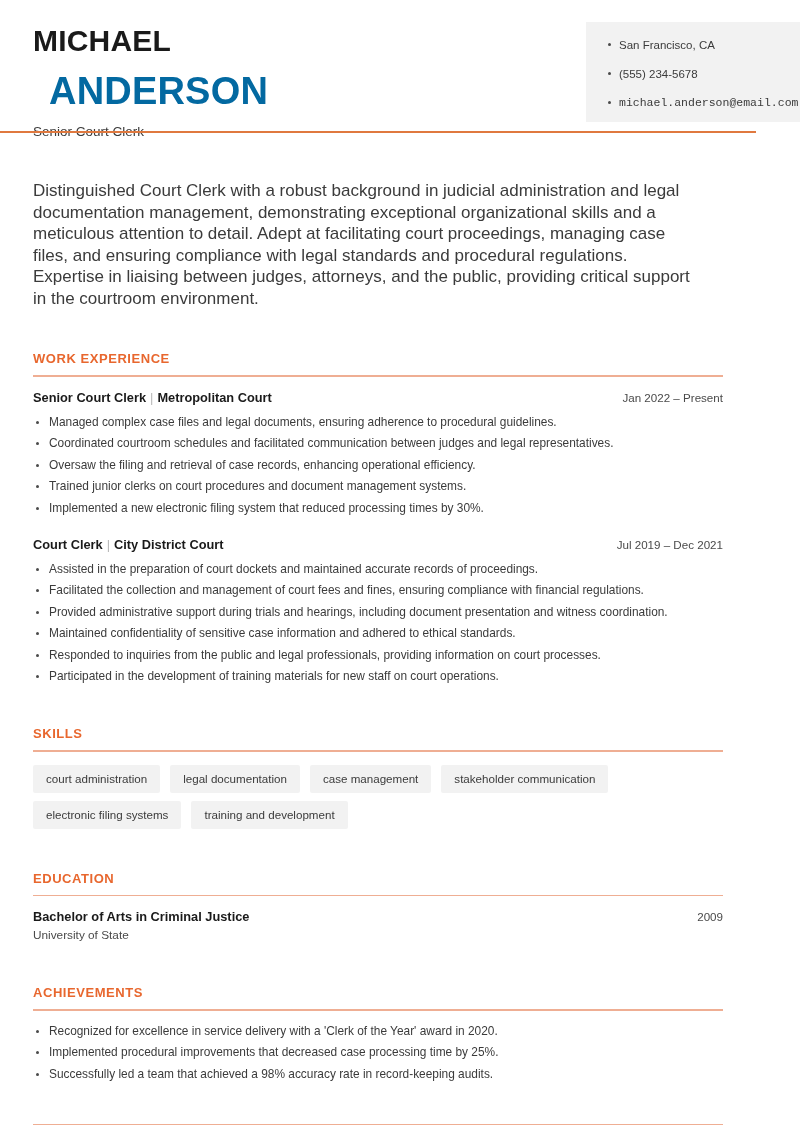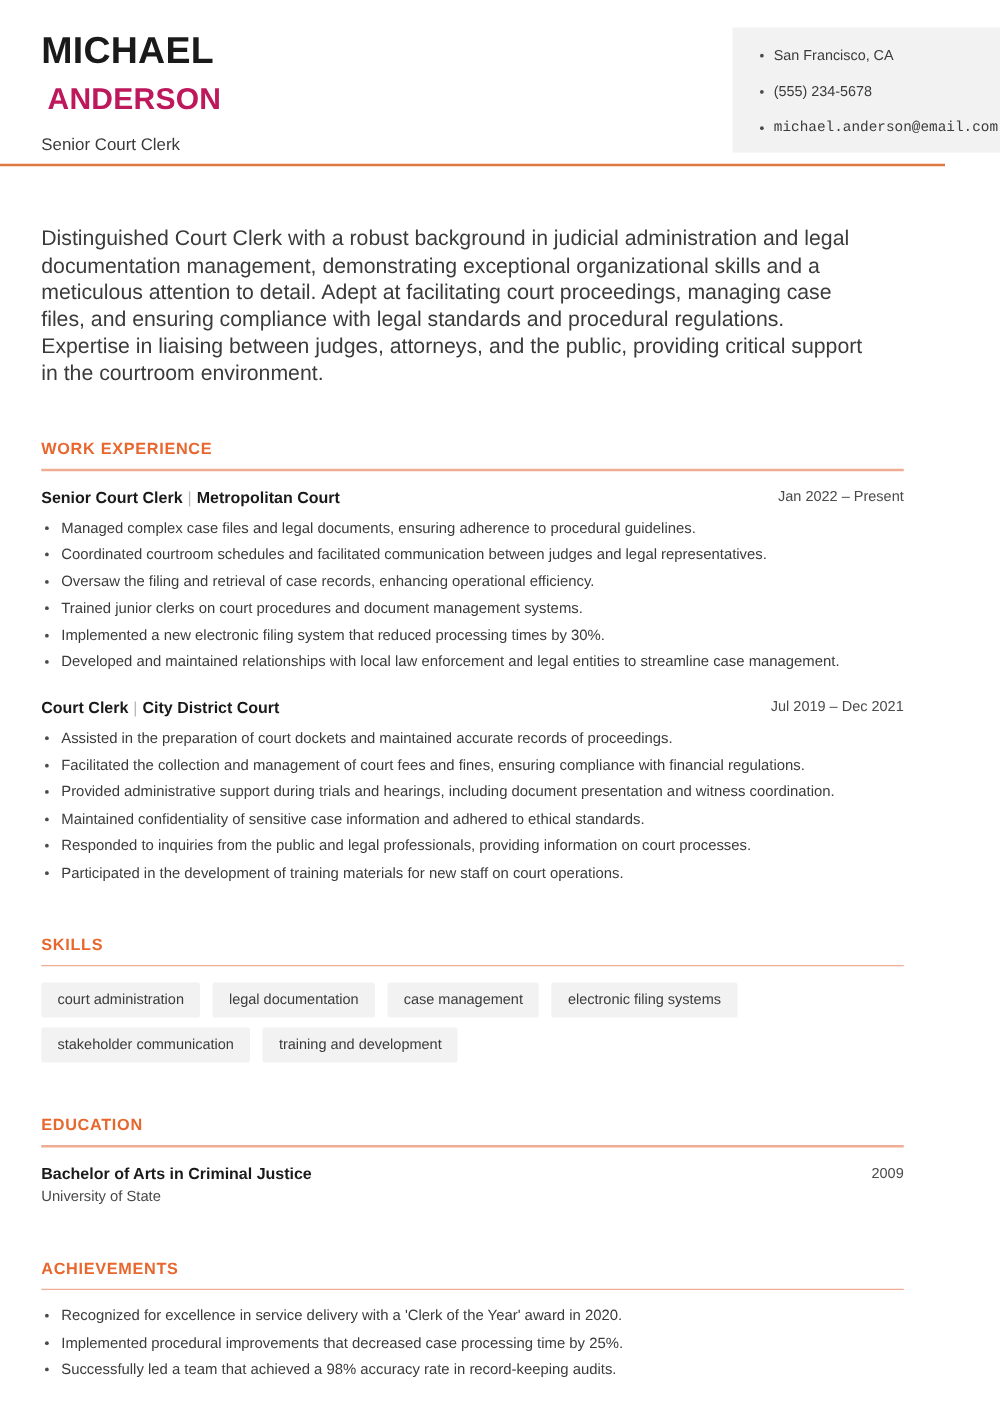--- a/index.html
+++ b/index.html
@@ -36,26 +36,26 @@
   }
   .name-first {
     font-size: 30px;
     font-weight: bold;
     letter-spacing: 0.2px;
     line-height: 34px;
     color: #1a1a1a;
     margin: 0;
   }
   .name-last {
-    font-size: 24px;
+    font-size: 38px;
     font-weight: bold;
     letter-spacing: 0.2px;
     line-height: 34px;
-    color: #be185d;
-    margin: 5px;
+    color: #0369a1;
+    margin: 16px;
   }
   .job-title {
     font-size: 13.5px;
     font-weight: normal;
     color: #3b3b3b;
     margin: 11px 0 0 0;
     line-height: 16px;
   }
   .contact-box {
     position: absolute;
@@ -248,21 +248,20 @@
             <span>Senior Court Clerk</span><span class="entry-sep">|</span><span>Metropolitan Court</span>
           </div>
           <div class="entry-date">Jan 2022 – Present</div>
         </div>
         <ul class="bullets">
           <li>Managed complex case files and legal documents, ensuring adherence to procedural guidelines.</li>
           <li>Coordinated courtroom schedules and facilitated communication between judges and legal representatives.</li>
           <li>Oversaw the filing and retrieval of case records, enhancing operational efficiency.</li>
           <li>Trained junior clerks on court procedures and document management systems.</li>
           <li>Implemented a new electronic filing system that reduced processing times by 30%.</li>
-          <li>Developed and maintained relationships with local law enforcement and legal entities to streamline case management.</li>
         </ul>
       </div>
 
       <div class="entry" style="margin-top:21px;">
         <div class="entry-head">
           <div class="entry-heading">
             <span>Court Clerk</span><span class="entry-sep">|</span><span>City District Court</span>
           </div>
           <div class="entry-date">Jul 2019 – Dec 2021</div>
         </div>
@@ -277,22 +276,22 @@
       </div>
     </div>
 
     <div class="section">
       <div class="section-title">SKILLS</div>
       <div class="section-rule"></div>
       <div class="tag-row">
         <span class="tag">court administration</span>
         <span class="tag">legal documentation</span>
         <span class="tag">case management</span>
+        <span class="tag">stakeholder communication</span>
         <span class="tag">electronic filing systems</span>
-        <span class="tag">stakeholder communication</span>
         <span class="tag">training and development</span>
       </div>
     </div>
 
     <div class="section">
       <div class="section-title">EDUCATION</div>
       <div class="section-rule"></div>
       <div class="entry">
         <div class="entry-head" style="margin-bottom:0;">
           <div class="entry-heading">Bachelor of Arts in Criminal Justice</div>

